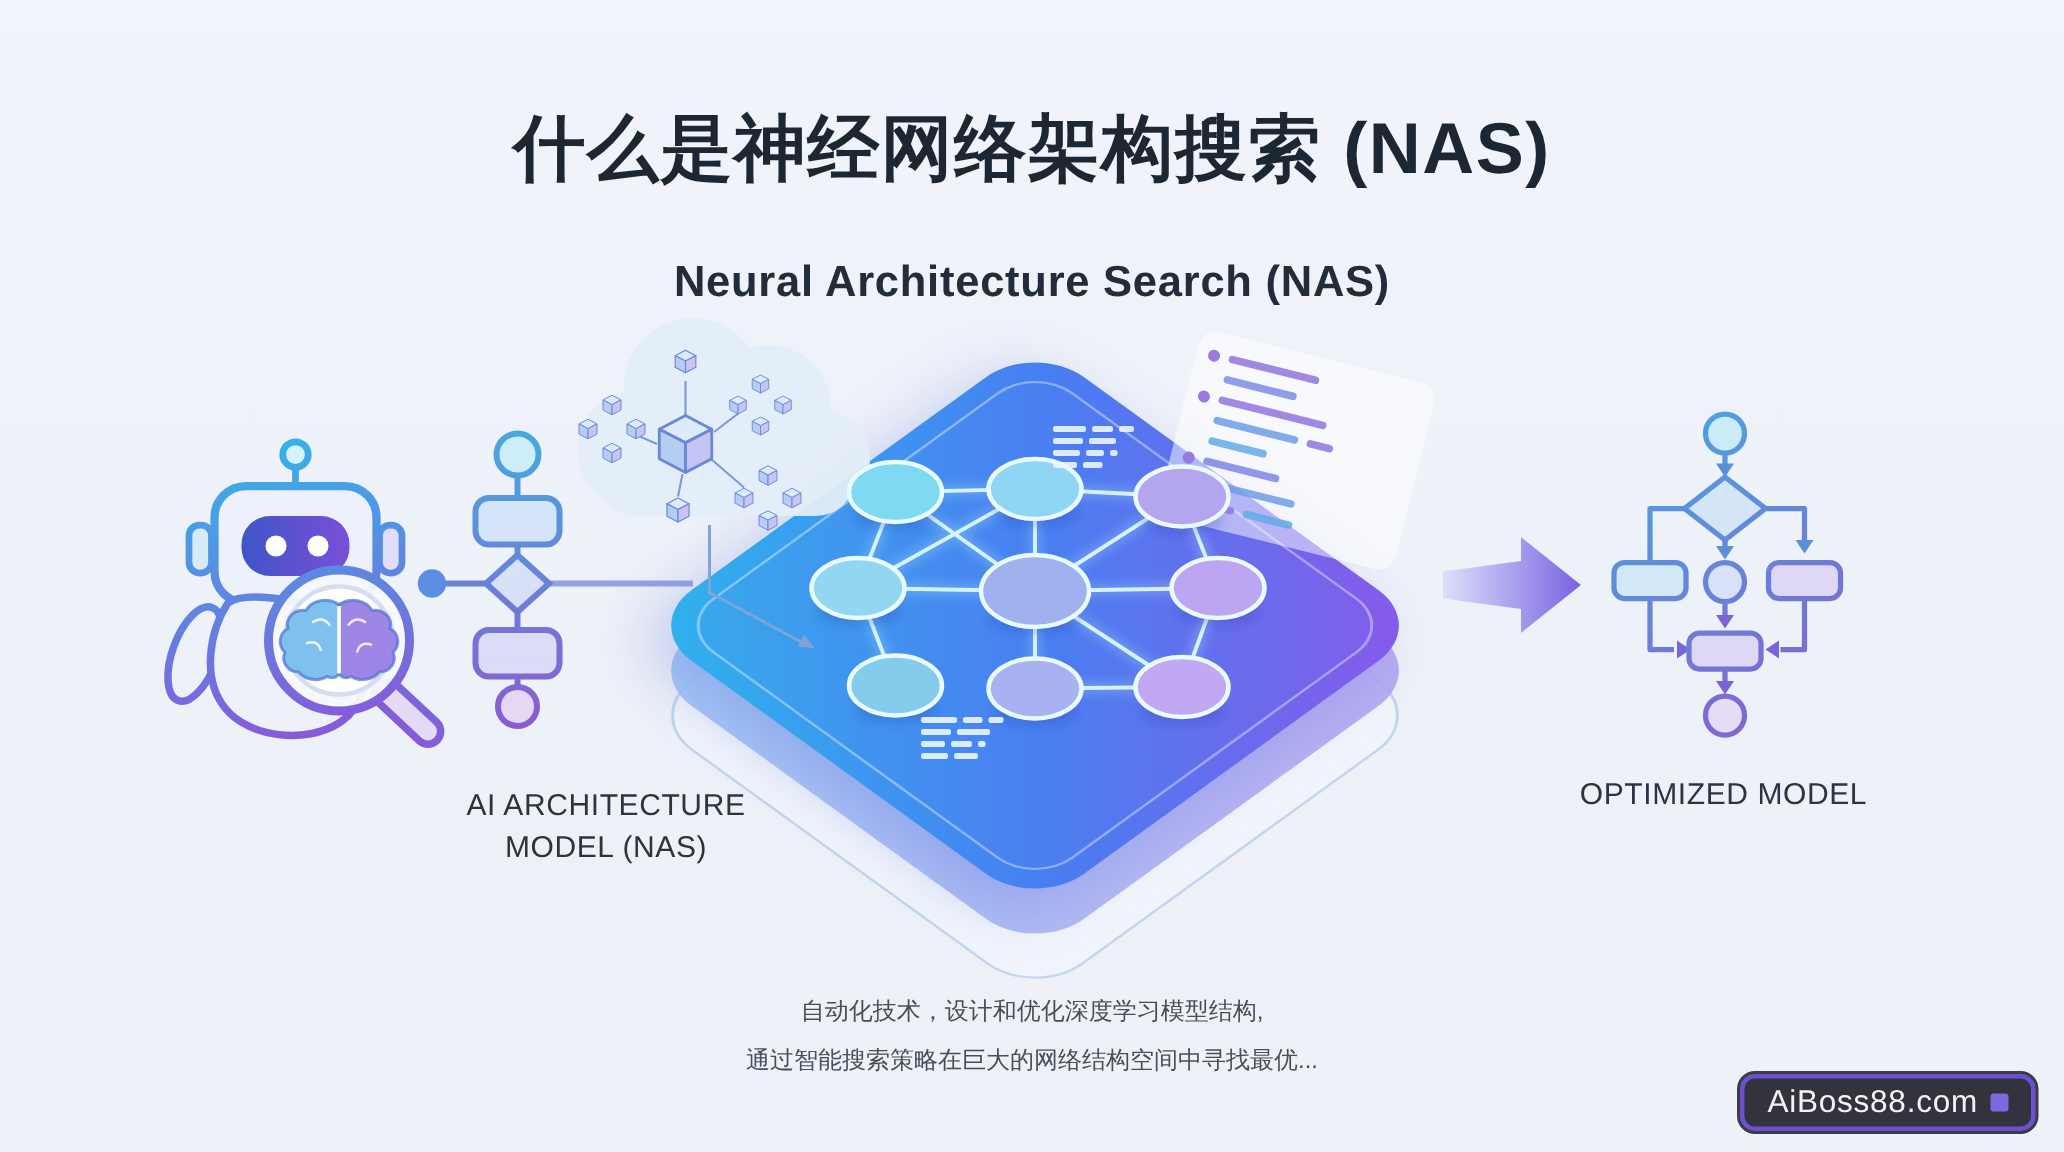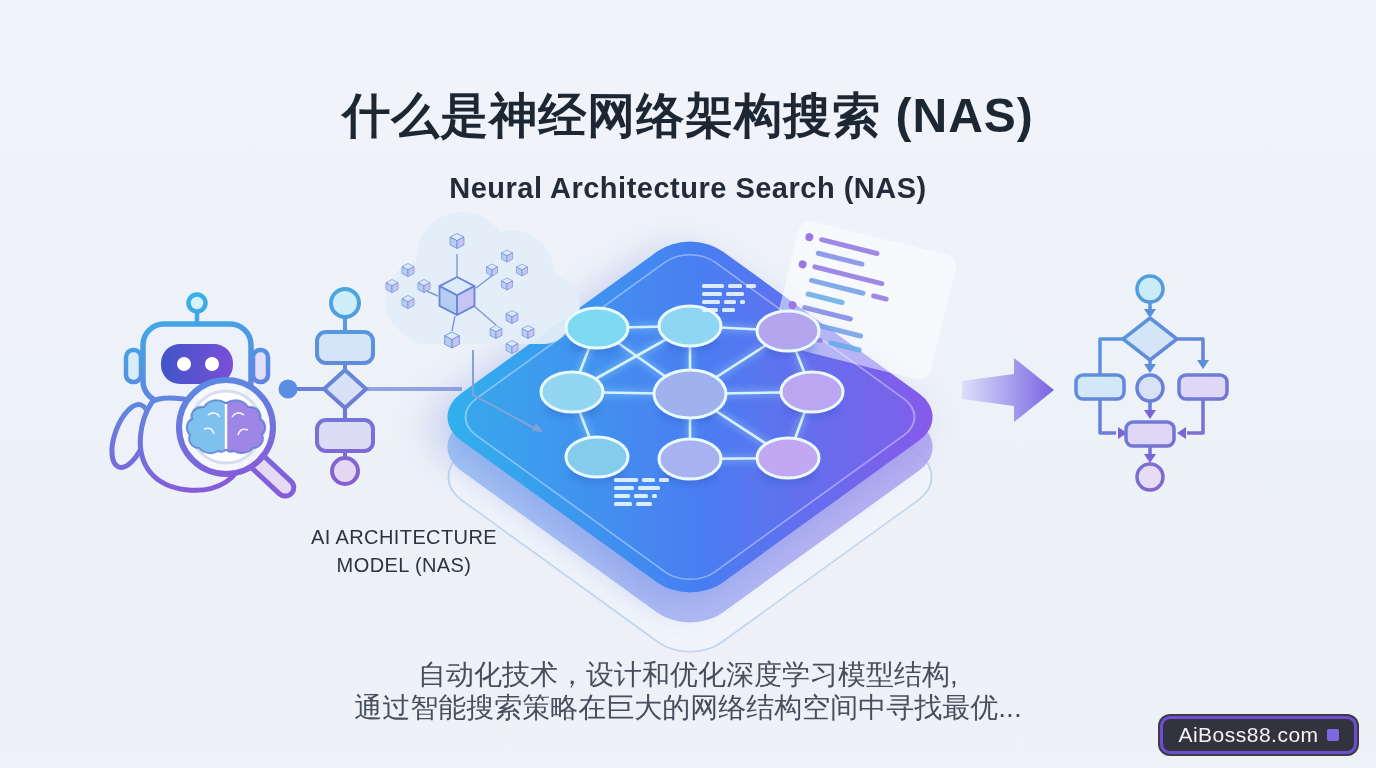--- a/index.html
+++ b/index.html
@@ -3,32 +3,32 @@
 <meta charset="utf-8">
 <style>
   html,body{margin:0;padding:0;background:#dfe4ec;}
   .stage{
     position:relative;width:1376px;height:768px;overflow:hidden;margin:0 auto;
     background:linear-gradient(180deg,#f1f4fa 0%,#edf1f8 55%,#eef1f7 100%);
     font-family:"Liberation Sans","DejaVu Sans",sans-serif;
   }
   .title{
     position:absolute;top:74px;left:0;width:100%;text-align:center;
-    font-size:48px;line-height:52px;font-weight:700;color:#1d2734;letter-spacing:1px;margin-top:16px;
+    font-size:48px;line-height:52px;font-weight:700;color:#1d2734;letter-spacing:1px;
   }
   .subtitle{
     position:absolute;top:136px;left:0;width:100%;text-align:center;
     font-size:29px;line-height:34px;font-weight:600;color:#222c3a;letter-spacing:.5px;margin-top:35px;
   }
   .label{position:absolute;text-align:center;font-weight:400;color:#2b3442;font-size:20px;line-height:28px;letter-spacing:.4px;}
   .label-left{left:254px;top:523px;width:300px;}
   .label-right{left:1019px;top:516px;width:260px;}
   .desc{
     position:absolute;top:658px;left:0;width:100%;text-align:center;
-    font-size:28px;line-height:33px;font-weight:400;color:#454f5d;
+    font-size:16px;line-height:33px;font-weight:400;color:#454f5d;
   }
   .watermark{
     position:absolute;left:1160px;top:716px;width:197px;height:38px;box-sizing:border-box;
     background:#33333d;border:3px solid #6e4fd2;border-radius:10px;
     box-shadow:0 0 0 2px rgba(28,28,38,.85);
     display:flex;align-items:center;justify-content:center;gap:8px;
   }
   .watermark .wm-text{color:#f3f3f7;font-size:21px;font-weight:400;letter-spacing:.5px;}
   .watermark .wm-square{width:12px;height:12px;background:#7e68e0;border-radius:2px;}
   
@@ -286,20 +286,21 @@
         <rect x="1126" y="422" width="48" height="24" rx="7" fill="#ded8f6"></rect>
         <circle cx="1150" cy="477" r="13" fill="#e6dcf6"></circle>
       </g>
     </g>
   </svg>
 
   <div class="label label-left">
     <div>AI ARCHITECTURE</div>
     <div>MODEL (NAS)</div>
   </div>
+  <div class="label label-right">OPTIMIZED MODEL</div>
 
   <div class="desc">
     <div>自动化技术，设计和优化深度学习模型结构,</div>
     <div>通过智能搜索策略在巨大的网络结构空间中寻找最优...</div>
   </div>
 
   <div class="watermark">
     <span class="wm-text">AiBoss88.com</span>
     <span class="wm-square"></span>
   </div>

